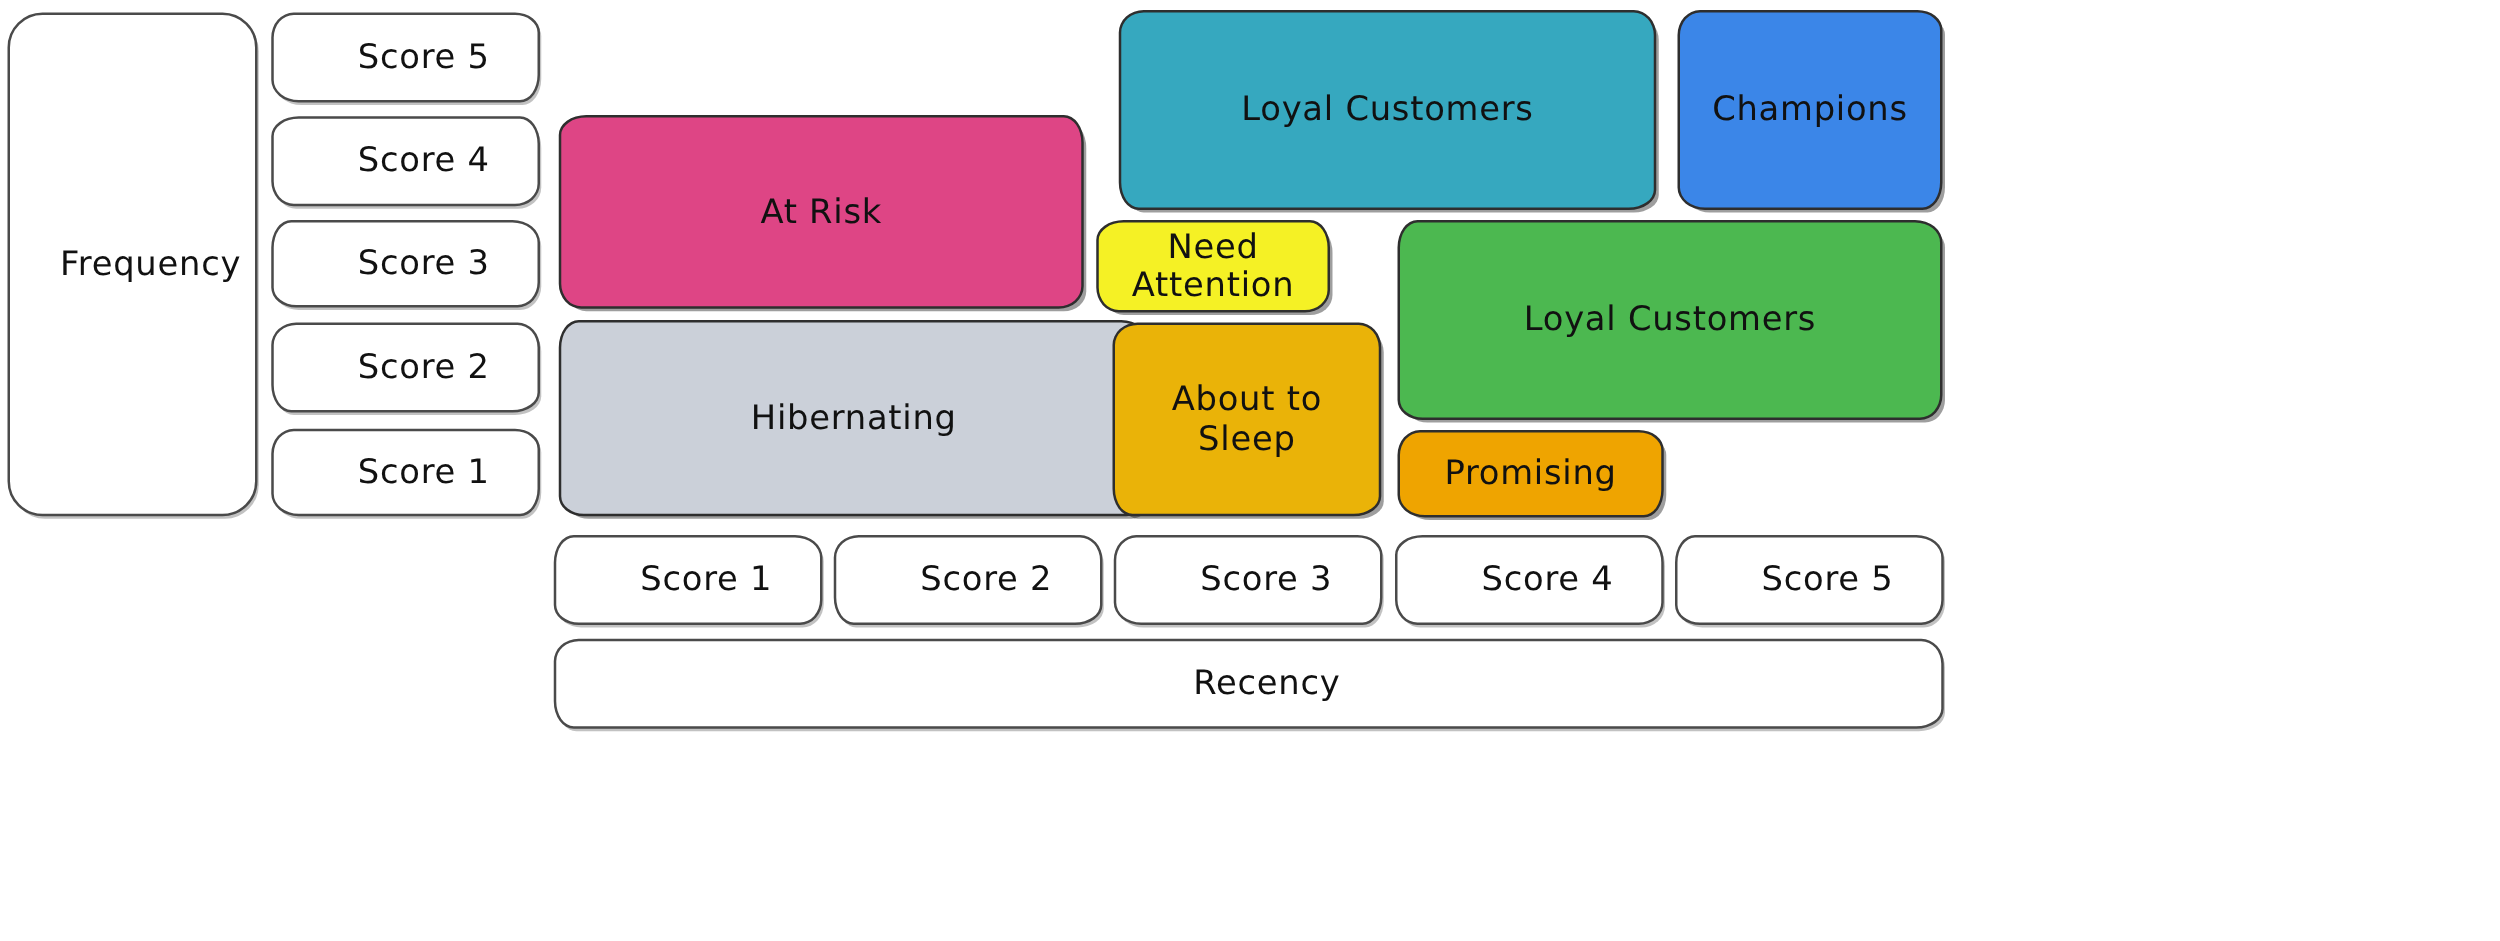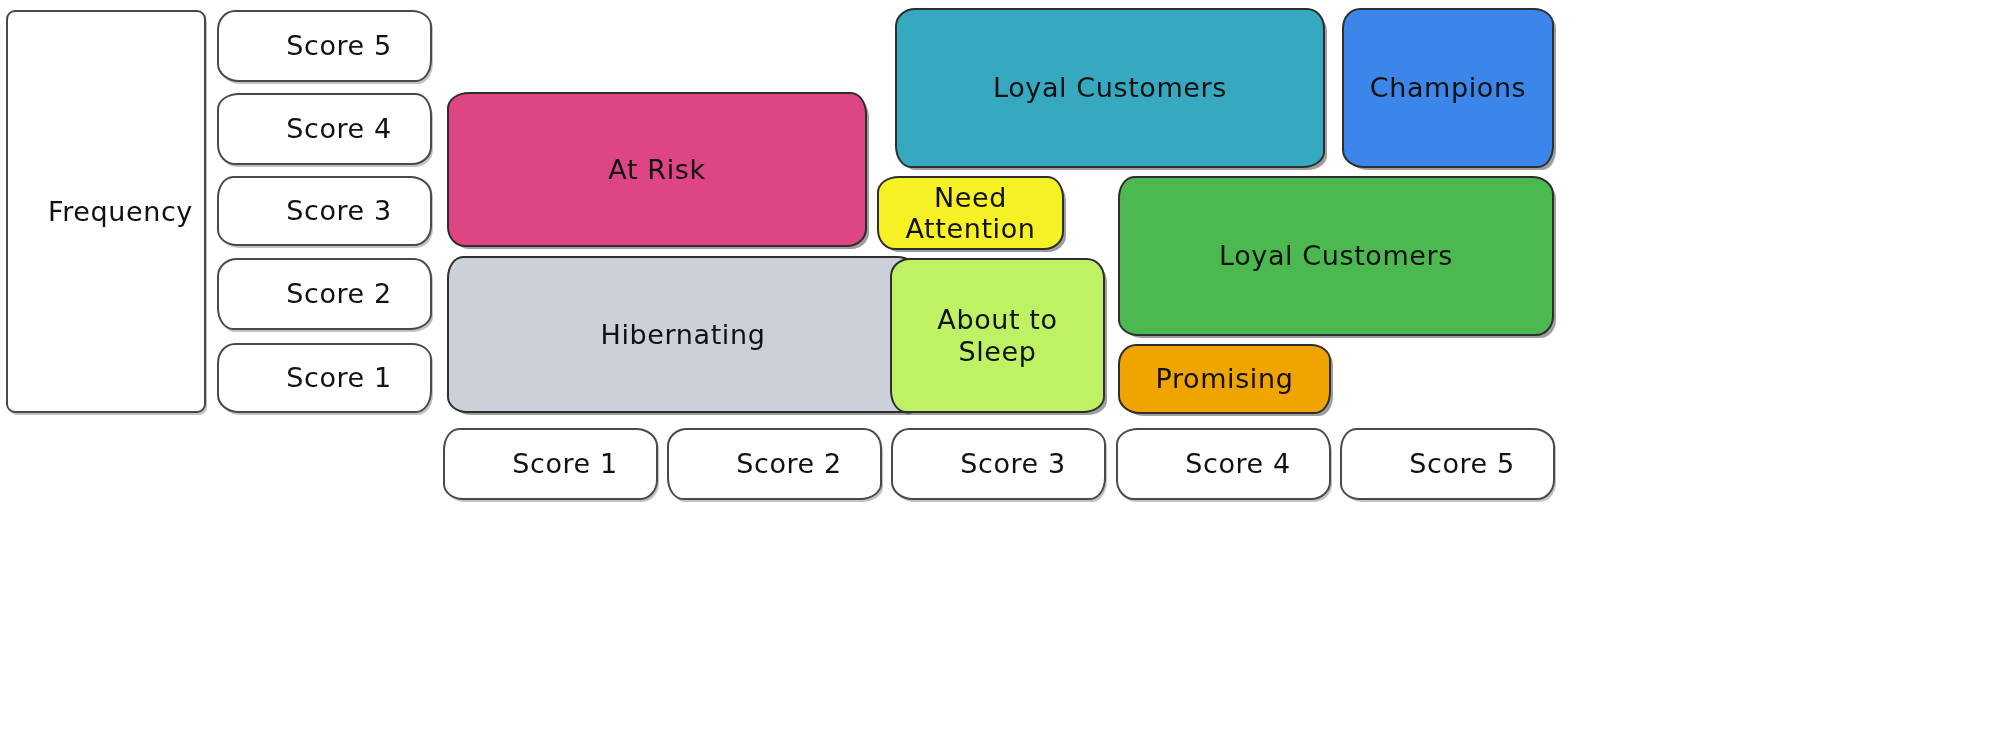--- a/index.html
+++ b/index.html
@@ -16,21 +16,21 @@
     height: 753px;
     background: #ffffff;
     overflow: hidden;
   }
 
   
   .box {
     position: absolute;
     box-sizing: border-box;
     border: 2px solid #3b3b3b;
-    border-radius: 9px;
+    border-radius: 28px;
     display: flex;
     align-items: center;
     justify-content: center;
     text-align: center;
     color: #111111;
     font-family: "DejaVu Sans", sans-serif;
     font-size: 27px;
     font-weight: 400;
     letter-spacing: 0.6px;
     line-height: 1.15;
@@ -120,21 +120,21 @@
   </div>
 
   <div class="box seg w2" style="left:877px; top:176px; width:187px; height:74px; background:#F5F125;">
     <span class="seg-label">Need Attention</span>
   </div>
 
   <div class="box seg w3" style="left:1118px; top:176px; width:436px; height:160px; background:#4CB850;">
     <span class="seg-label">Loyal Customers</span>
   </div>
 
-  <div class="box seg w4" style="left:890px; top:258px; width:215px; height:155px; background:#bef264;">
+  <div class="box seg w4" style="left:890px; top:258px; width:215px; height:155px; background:#eab308;">
     <span class="seg-label">About to Sleep</span>
   </div>
 
   <div class="box seg w1" style="left:1118px; top:344px; width:213px; height:70px; background:#EFA400;">
     <span class="seg-label">Promising</span>
   </div>
 
 
   <div class="box axis-box w3" style="left:443px; top:428px; width:215px; height:72px;">
     <span class="axis-label">Score 1</span>
@@ -149,14 +149,17 @@
   </div>
 
   <div class="box axis-box w2" style="left:1116px; top:428px; width:215px; height:72px;">
     <span class="axis-label">Score 4</span>
   </div>
 
   <div class="box axis-box w3" style="left:1340px; top:428px; width:215px; height:72px;">
     <span class="axis-label">Score 5</span>
   </div>
 
+  <div class="box axis-box w4" style="left:443px; top:511px; width:1112px; height:72px;">
+    <span class="recency-label">Recency</span>
+  </div>
 
 </div>
 
 </body></html>

